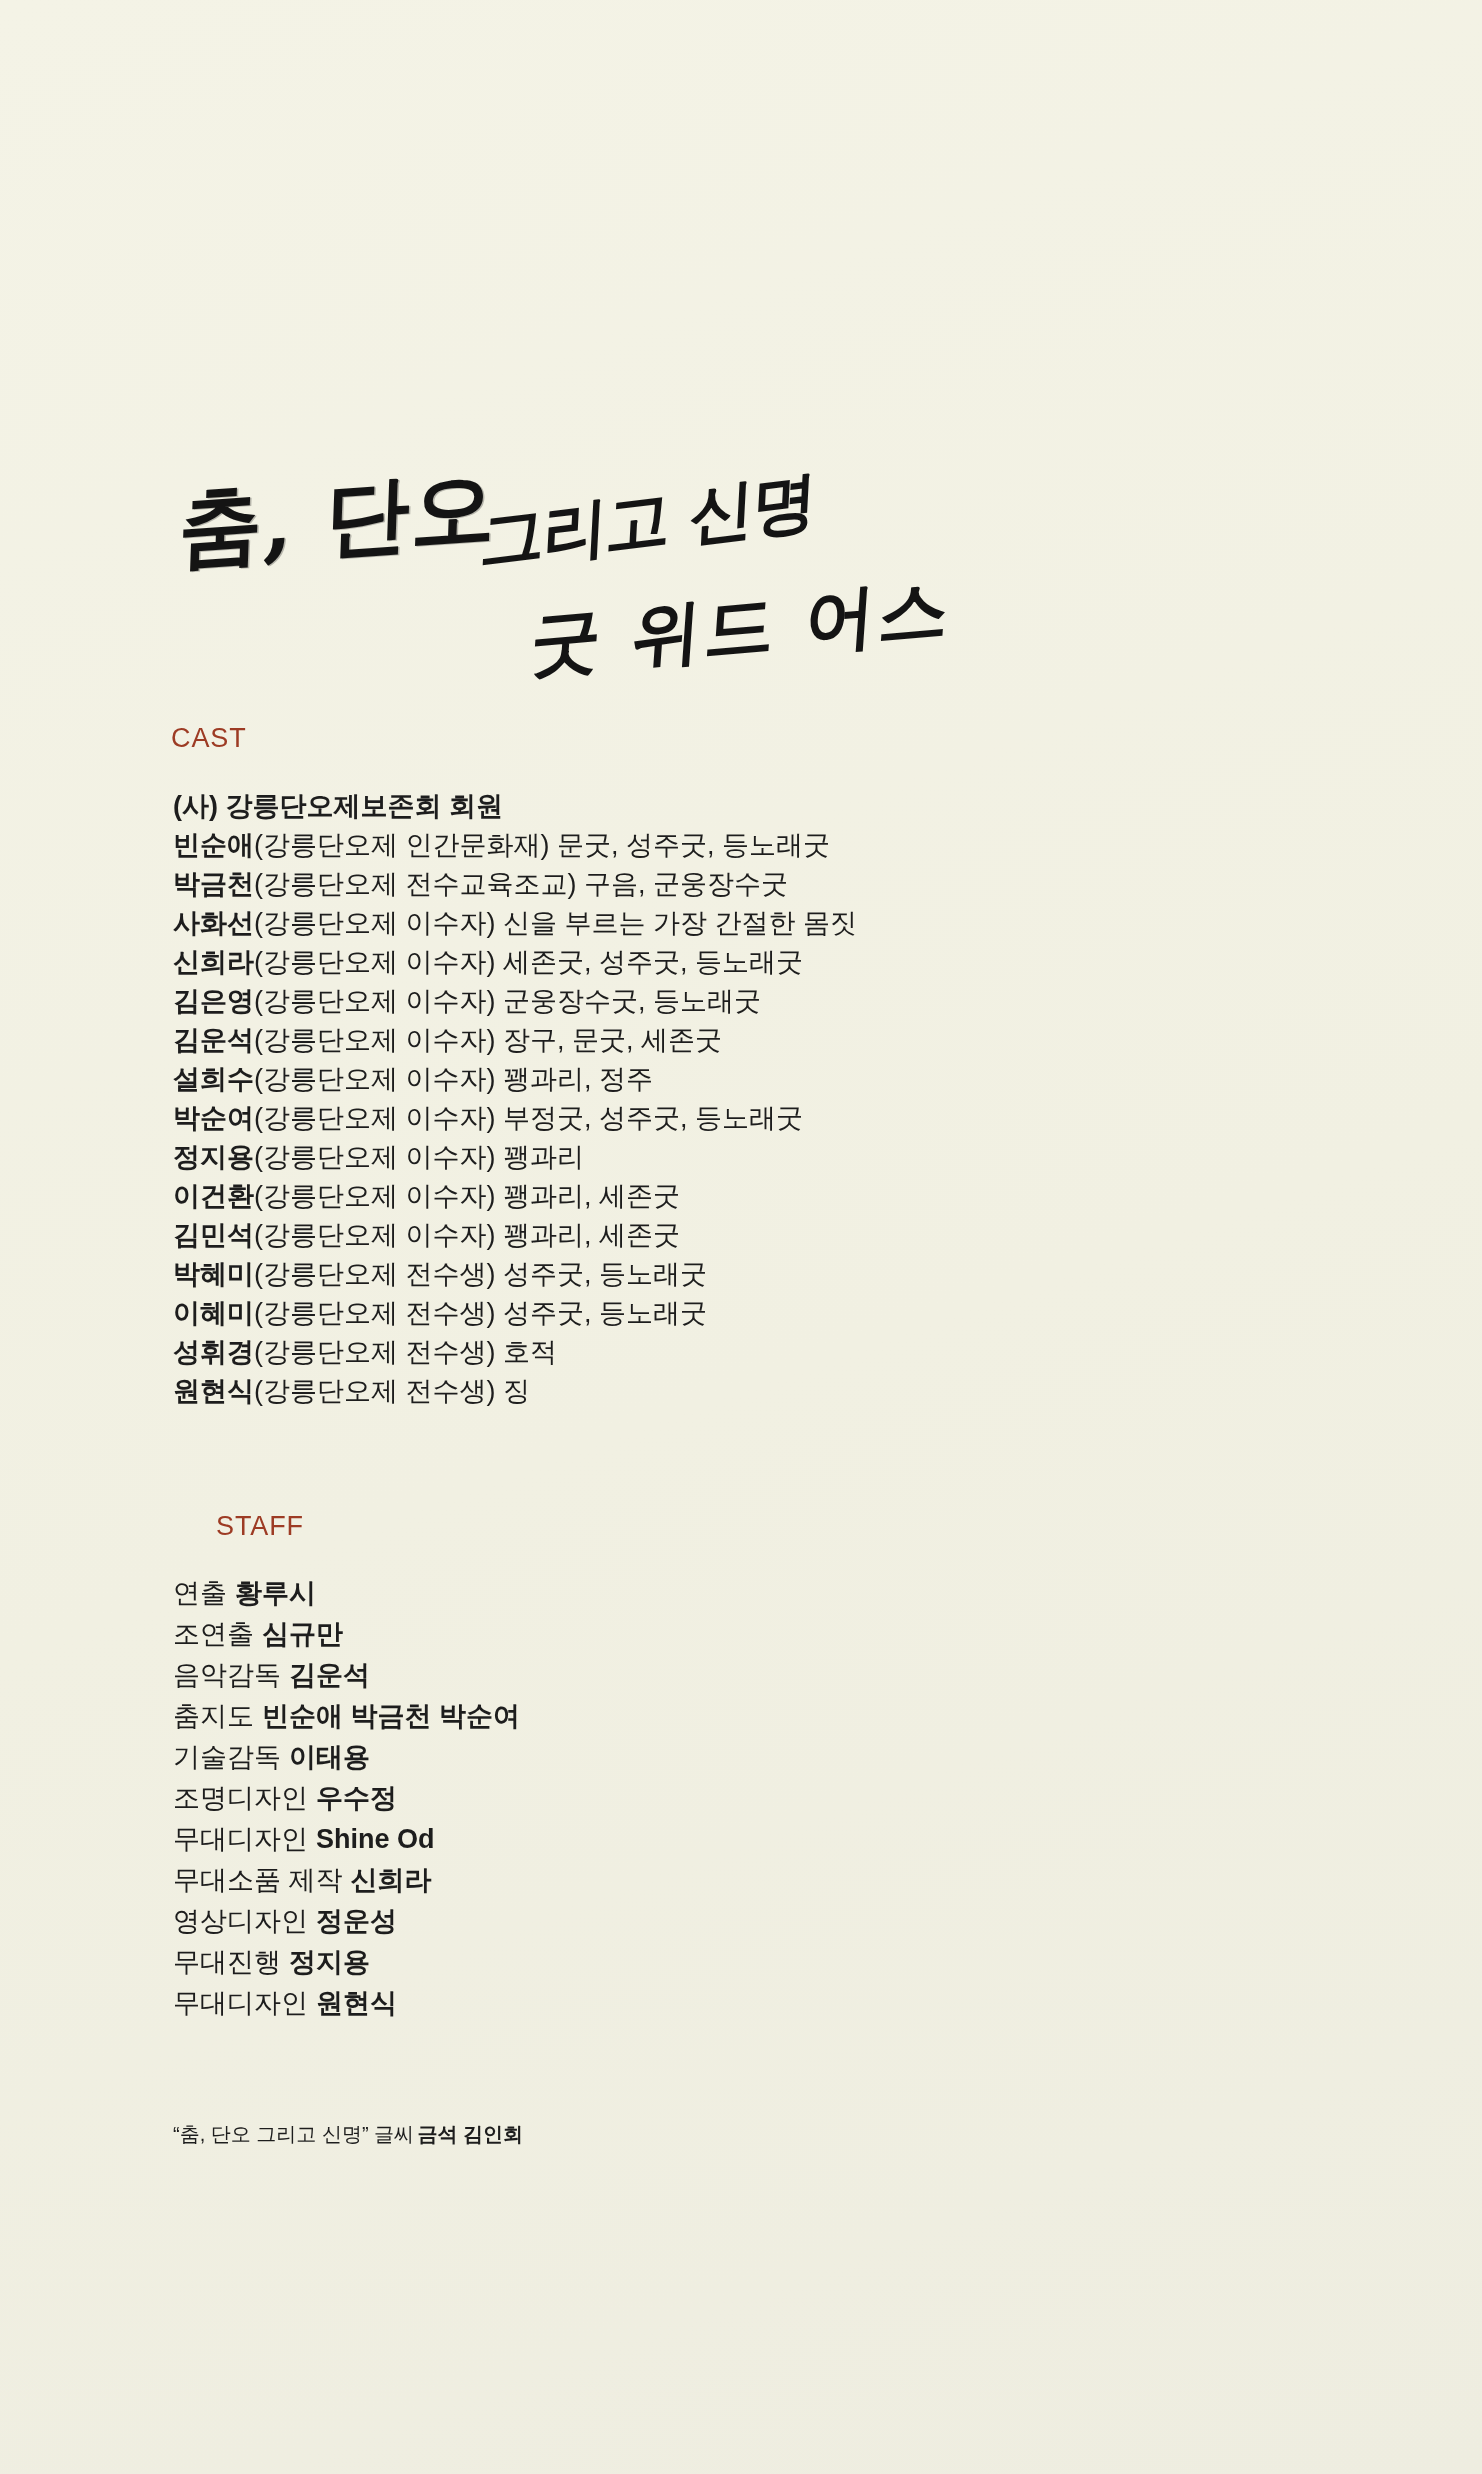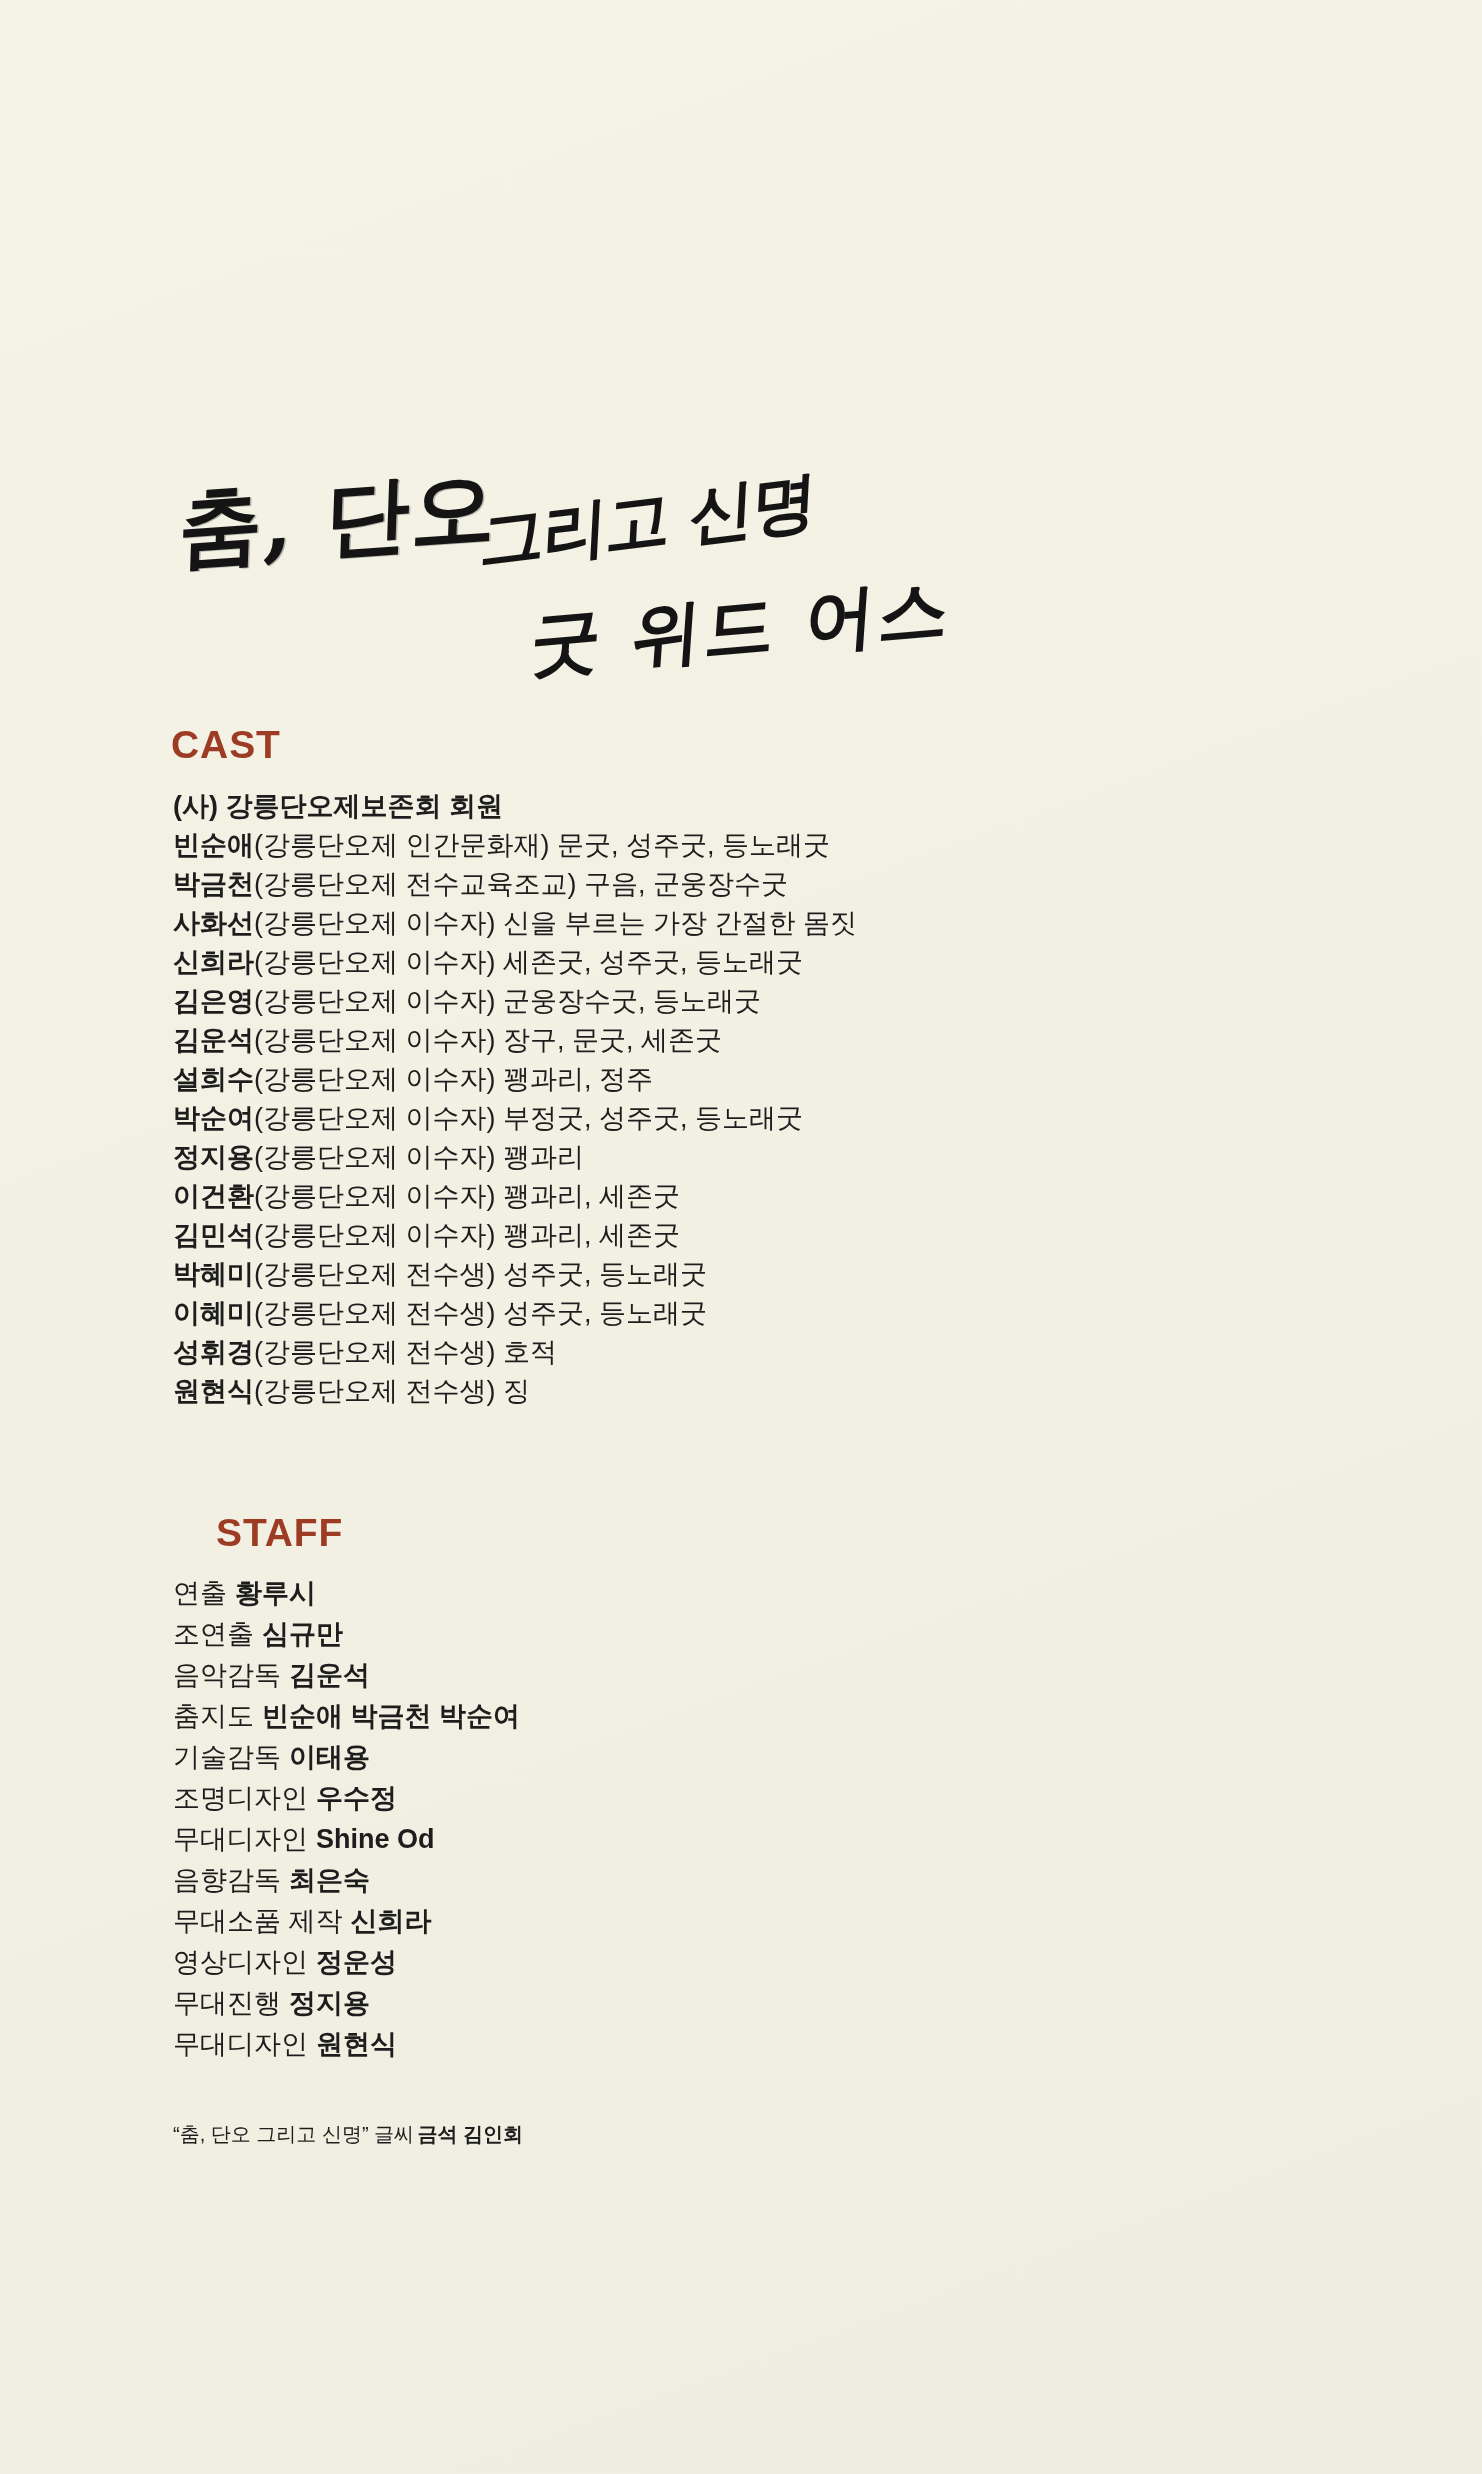--- a/index.html
+++ b/index.html
@@ -58,22 +58,22 @@
     left: 359px;
     top: 128px;
     font-size: 70px;
     transform: rotate(-5deg) skewX(-9deg);
     letter-spacing: 3.4px;
   }
 
   
   .section-heading {
     position: absolute;
-    font-size: 39px;
-    font-weight: 700;
+    font-size: 27px;
+    font-weight: 400;
     color: #9d3b24;
     letter-spacing: 0.9px;
     font-family: "Liberation Sans", sans-serif;
   }
   #cast-heading { left: 171px; top: 723px; }
   #staff-heading { left: 171px; top: 1511px; margin-left: 45px; }
 
   
   .cast-list {
     position: absolute;
@@ -146,21 +146,20 @@
   <div class="section-heading" id="staff-heading">STAFF</div>
 
   <div class="staff-list">
     <div class="staff-row"><span class="role">연출</span><span class="who">황루시</span></div>
     <div class="staff-row"><span class="role">조연출</span><span class="who">심규만</span></div>
     <div class="staff-row"><span class="role">음악감독</span><span class="who">김운석</span></div>
     <div class="staff-row"><span class="role">춤지도</span><span class="who">빈순애 박금천 박순여</span></div>
     <div class="staff-row"><span class="role">기술감독</span><span class="who">이태용</span></div>
     <div class="staff-row"><span class="role">조명디자인</span><span class="who">우수정</span></div>
     <div class="staff-row"><span class="role">무대디자인</span><span class="who">Shine Od</span></div>
-    <div class="staff-row"><span class="role">음향감독</span><span class="who">최은숙</span></div>
     <div class="staff-row"><span class="role">무대소품 제작</span><span class="who">신희라</span></div>
     <div class="staff-row"><span class="role">영상디자인</span><span class="who">정운성</span></div>
     <div class="staff-row"><span class="role">무대진행</span><span class="who">정지용</span></div>
     <div class="staff-row"><span class="role">무대디자인</span><span class="who">원현식</span></div>
   </div>
 
   <div class="credit-line">
     <span>“춤, 단오 그리고 신명” 글씨</span><span class="cw">금석 김인회</span>
   </div>
 

